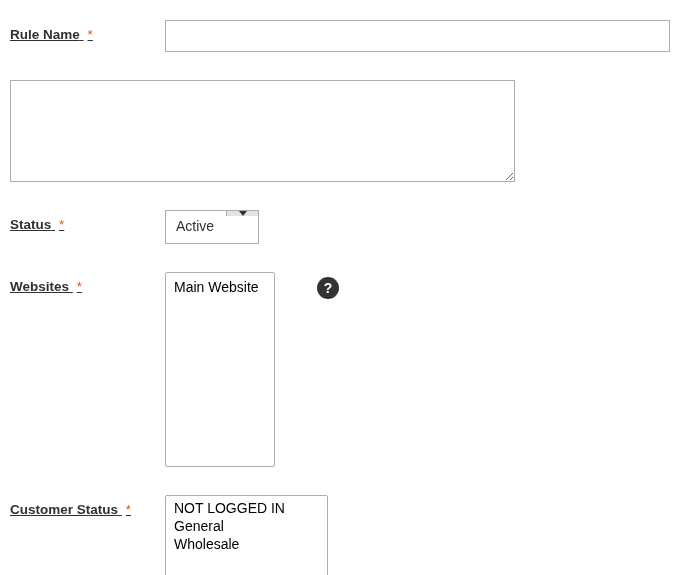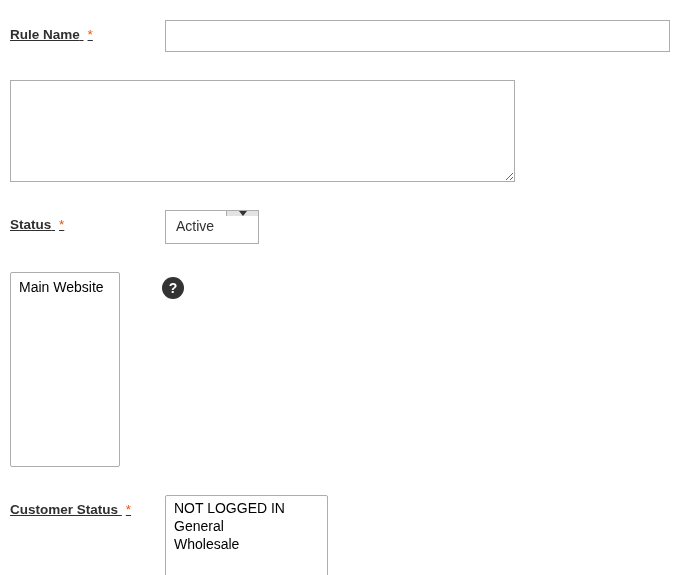--- a/index.html
+++ b/index.html
@@ -152,20 +152,24 @@
       <div class="select-btn">
         <svg viewBox="0 0 8 5">
             <path d="M0 0 L8 0 L4 5 Z" fill="#333"></path>
           </svg>
       </div>
     </div>
   </div>
 </div>
 
 <div class="form-row">
+  <div class="label-col">
+    <span>Websites</span>
+    <span class="required-mark">*</span>
+  </div>
   <div class="input-col">
     <select multiple="" class="multi-select">
       <option>Main Website</option>
     </select>
     <div class="help-icon">
       <span>?</span>
     </div>
   </div>
 </div>
 

